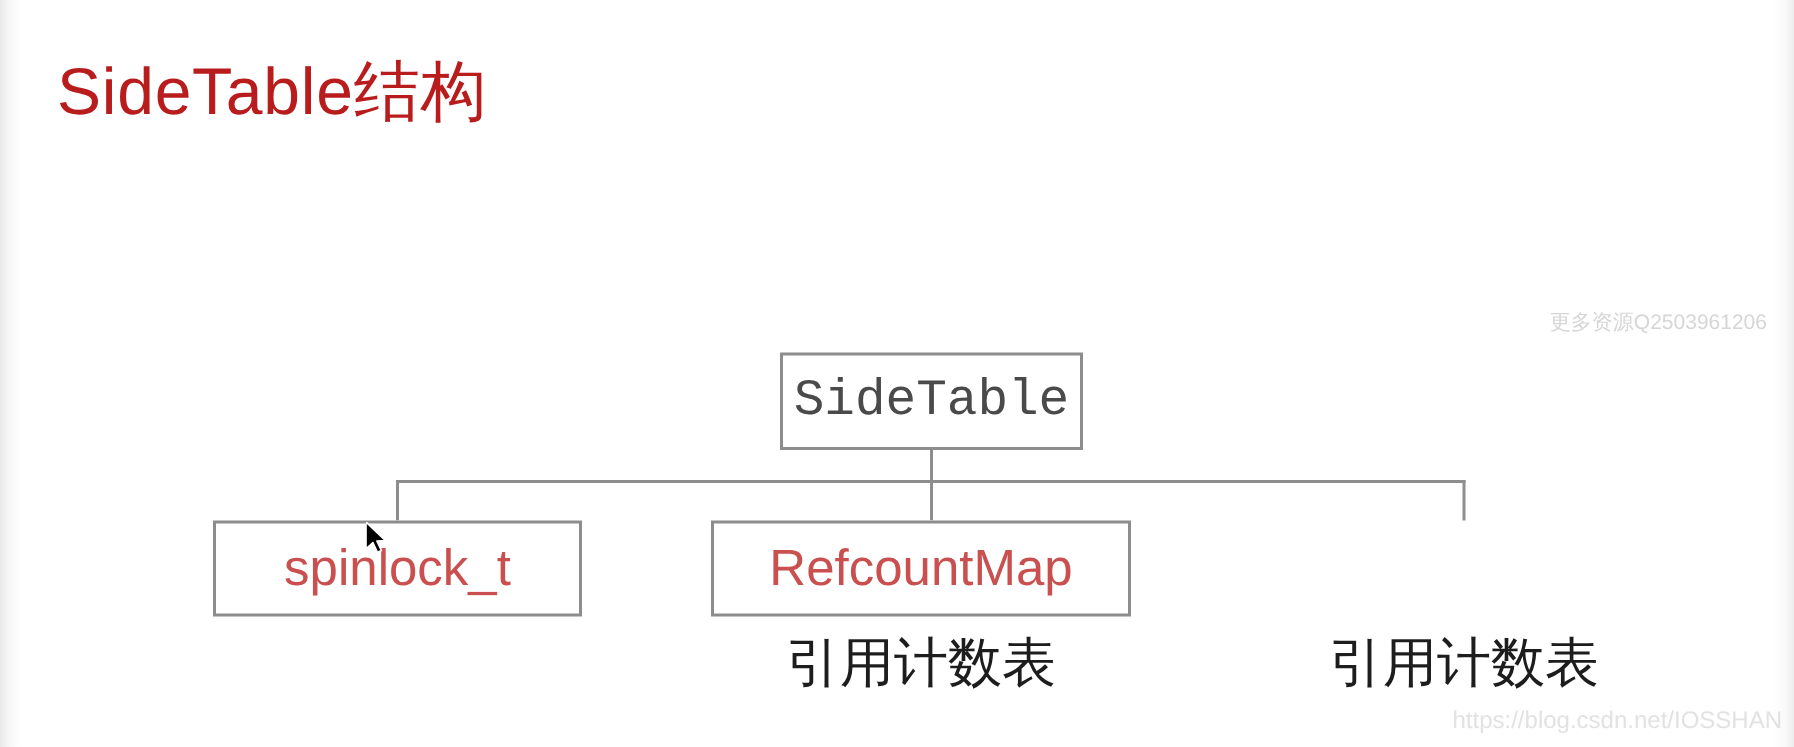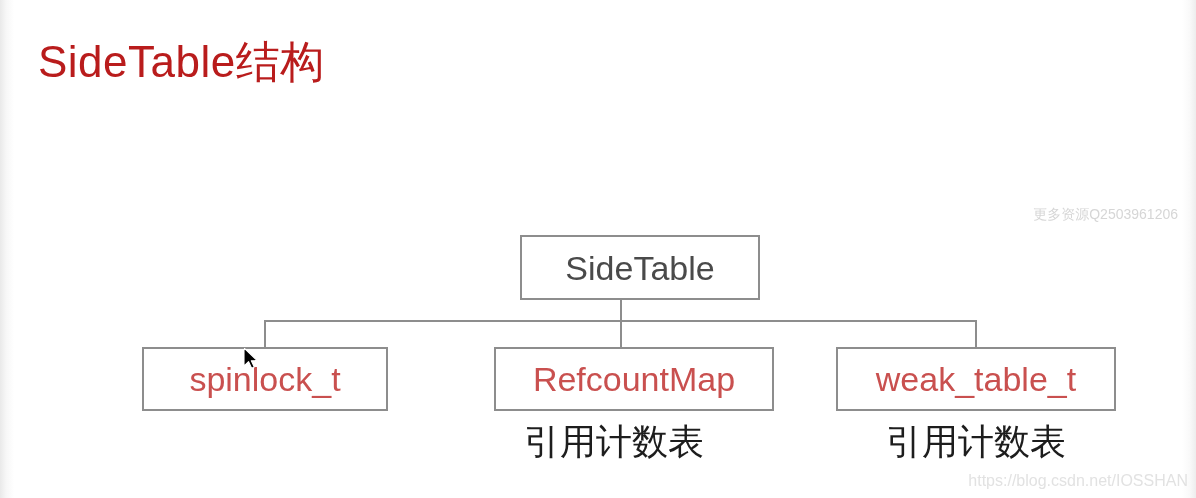--- a/index.html
+++ b/index.html
@@ -69,25 +69,25 @@
     white-space: nowrap;
   }
   .node .node-label {
     font-size: 34px;
     line-height: 34px;
   }
   .node.root .node-label  { color: #4a4a4a; }
   .node.child .node-label { color: #c9504f; }
 
   
-  #node-root { left: 520px; top: 235px; width: 240px; height: 65px; }
+  #node-root { left: 520px; top: 235px; width: 202px; height: 65px; font-family: Liberation Mono, monospace; }
 
   
   #node-spinlock  { left: 142px; top: 347px; width: 246px; height: 64px; }
-  #node-refcount  { left: 474px; top: 347px; width: 280px; height: 64px; margin-left: 20px; }
+  #node-refcount  { left: 474px; top: 347px; width: 280px; height: 64px; }
   #node-weak      { left: 836px; top: 347px; width: 280px; height: 64px; }
 
   
   .conn {
     position: absolute;
     background: #8d8d8d;
   }
   .conn.v { width: 2px; }
   .conn.h { height: 2px; }
 
@@ -162,23 +162,20 @@
     <div class="node root" id="node-root">
       <span class="node-label">SideTable</span>
     </div>
 
     <div class="node child" id="node-spinlock">
       <span class="node-label">spinlock_t</span>
     </div>
     <div class="node child" id="node-refcount">
       <span class="node-label">RefcountMap</span>
     </div>
-    <div class="node child" id="node-weak">
-      <span class="node-label">weak_table_t</span>
-    </div>
 
     <div class="caption" id="caption-refcount">引用计数表</div>
     <div class="caption" id="caption-weak">引用计数表</div>
 
   </div>
 
   <div class="watermark" id="watermark-qq">更多资源Q2503961206</div>
   <div class="watermark" id="watermark-csdn">https://blog.csdn.net/IOSSHAN</div>
 
   <svg id="cursor" viewBox="0 0 16 24" xmlns="http://www.w3.org/2000/svg">

